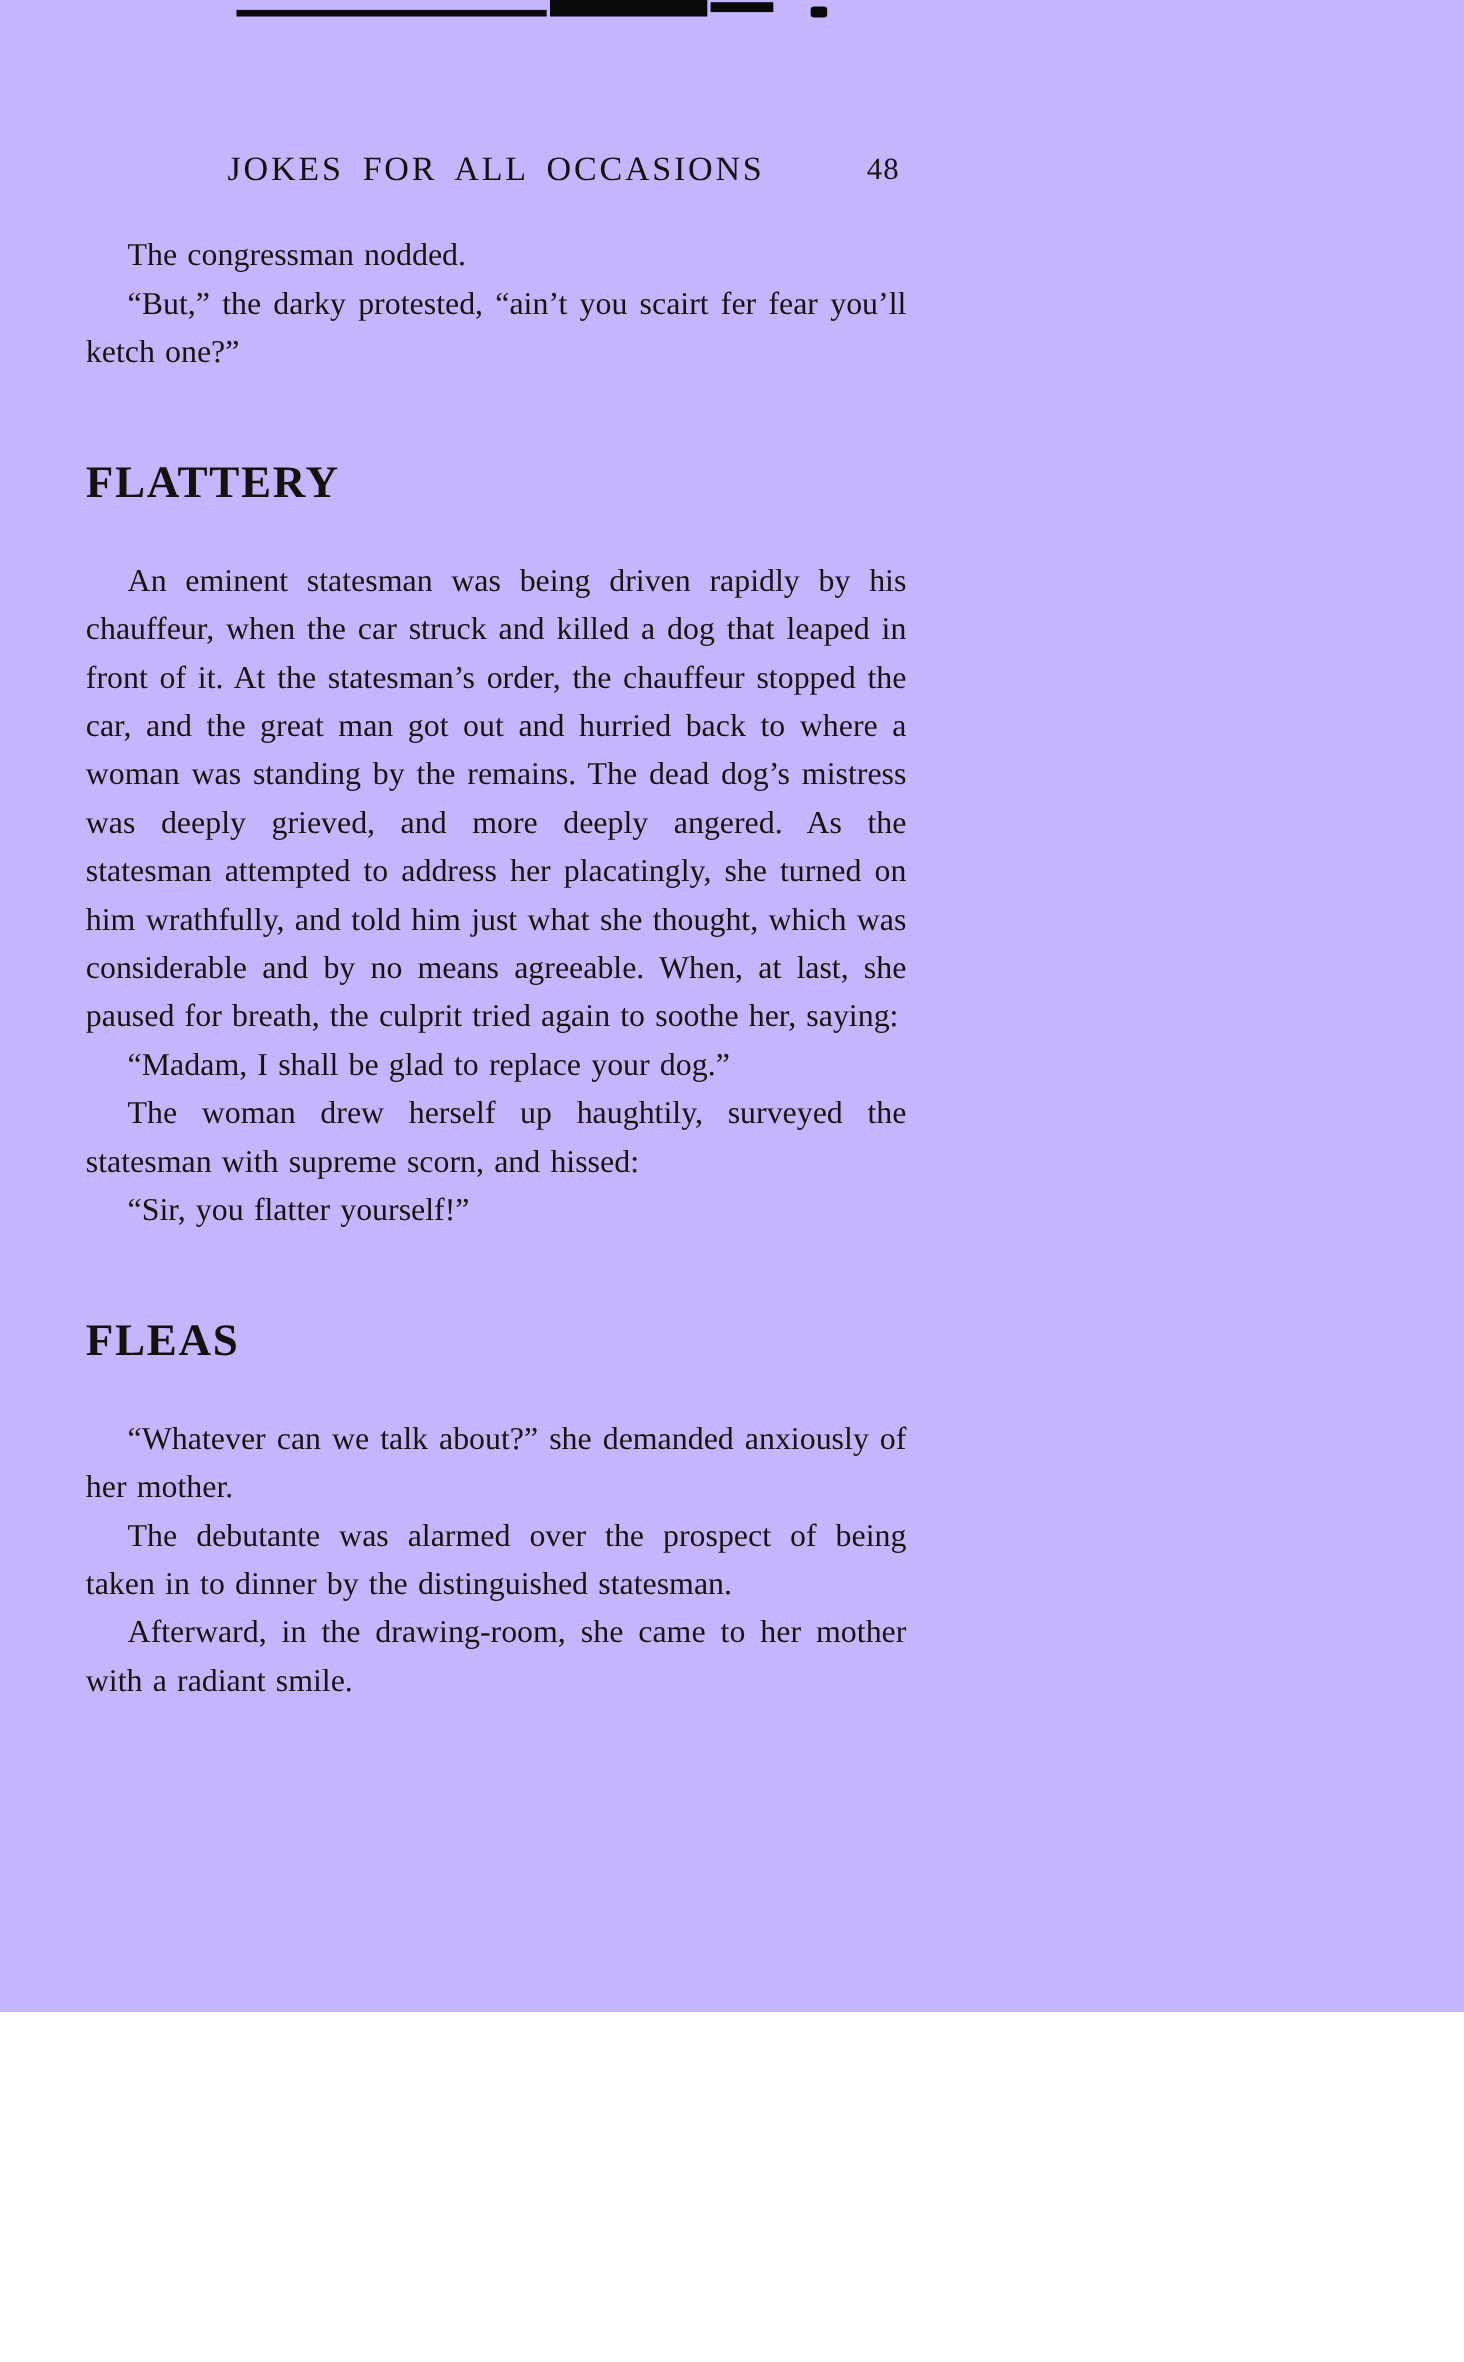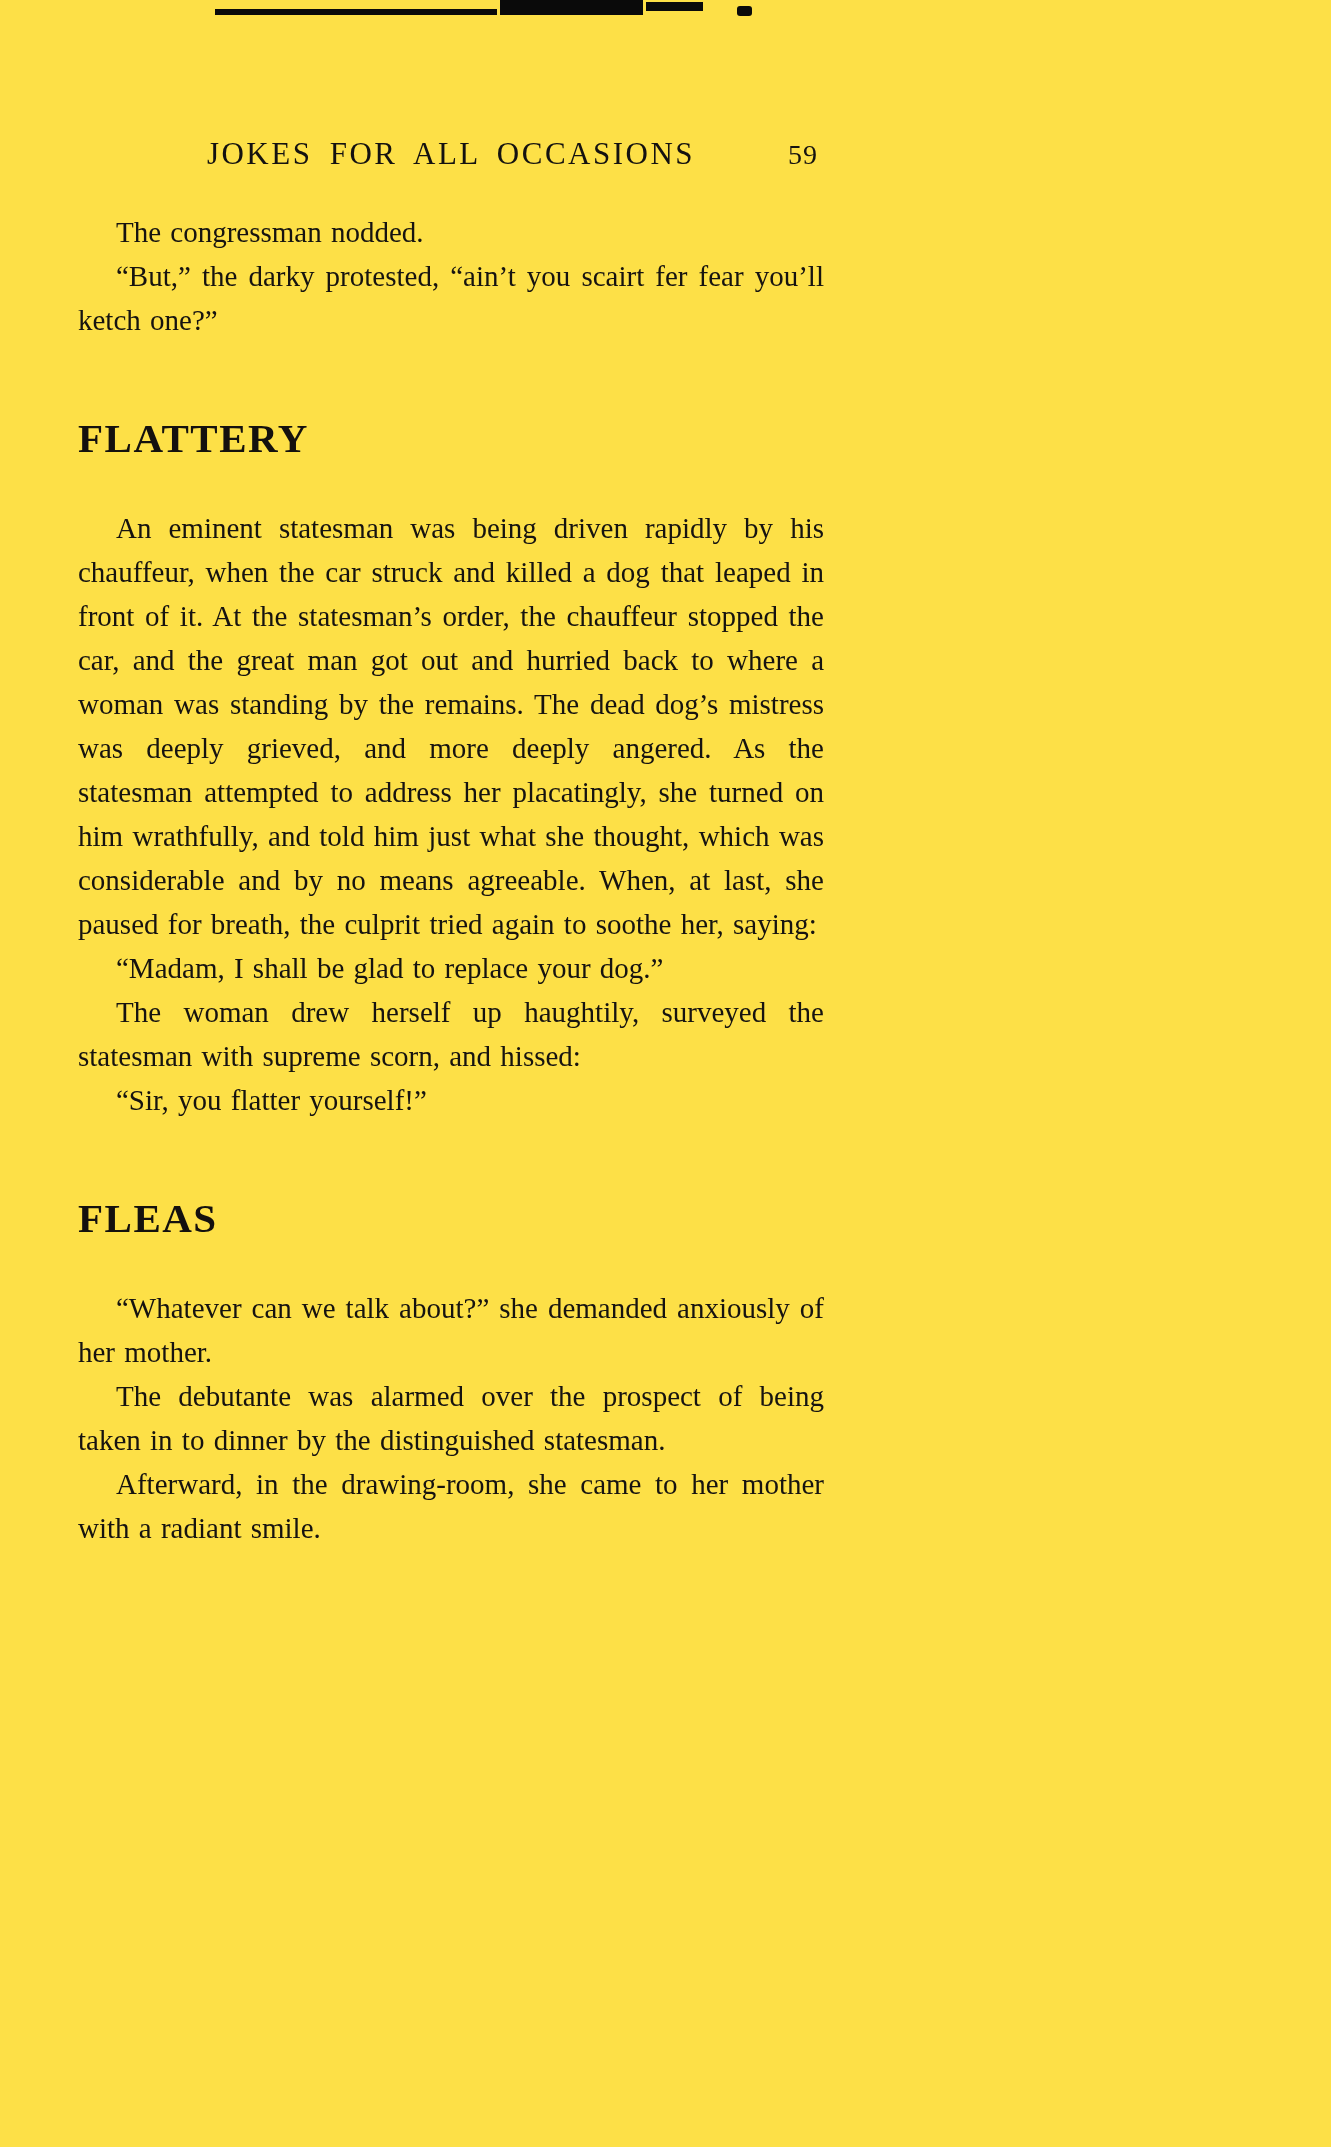--- a/index.html
+++ b/index.html
@@ -3,22 +3,22 @@
 <meta charset="utf-8">
 <style>
   html, body {
     margin: 0;
     padding: 0;
     background: #ffffff;
   }
   .page {
     position: relative;
     width: 1331px;
-    height: 2147px;
-    background: #fde047;
+    height: 1829px;
+    background: #c4b5fd;
     font-family: "Liberation Serif", "DejaVu Serif", serif;
     color: #161310;
     overflow: hidden;
   }
   
   .artifact {
     position: absolute;
     background: #0a0a0a;
   }
   .art-1 { left: 215px; top: 9px;  width: 282px; height: 6px;  }
@@ -76,21 +76,21 @@
 
   <div class="artifact art-1"></div>
   <div class="artifact art-2"></div>
   <div class="artifact art-3"></div>
   <div class="artifact art-4"></div>
 
   <main class="content">
 
     <header class="page-header">
       <div class="running-title">JOKES FOR ALL OCCASIONS</div>
-      <div class="page-number">59</div>
+      <div class="page-number">48</div>
     </header>
 
     <div>
         <p class="para">The congressman nodded.</p>
         <p class="para">“But,” the darky protested, “ain’t you scairt fer fear you’ll ketch one?”</p>
         <h2 class="section-heading">FLATTERY</h2>
         <p class="para">An eminent statesman was being driven rapidly by his chauffeur, when the car struck and killed a dog that leaped in front of it. At the statesman’s order, the chauffeur stopped the car, and the great man got out and hurried back to where a woman was standing by the remains. The dead dog’s mistress was deeply grieved, and more deeply angered. As the statesman attempted to address her placatingly, she turned on him wrathfully, and told him just what she thought, which was considerable and by no means agreeable. When, at last, she paused for breath, the culprit tried again to soothe her, saying:</p>
         <p class="para">“Madam, I shall be glad to replace your dog.”</p>
         <p class="para">The woman drew herself up haughtily, surveyed the statesman with supreme scorn, and hissed:</p>
         <p class="para">“Sir, you flatter yourself!”</p>

